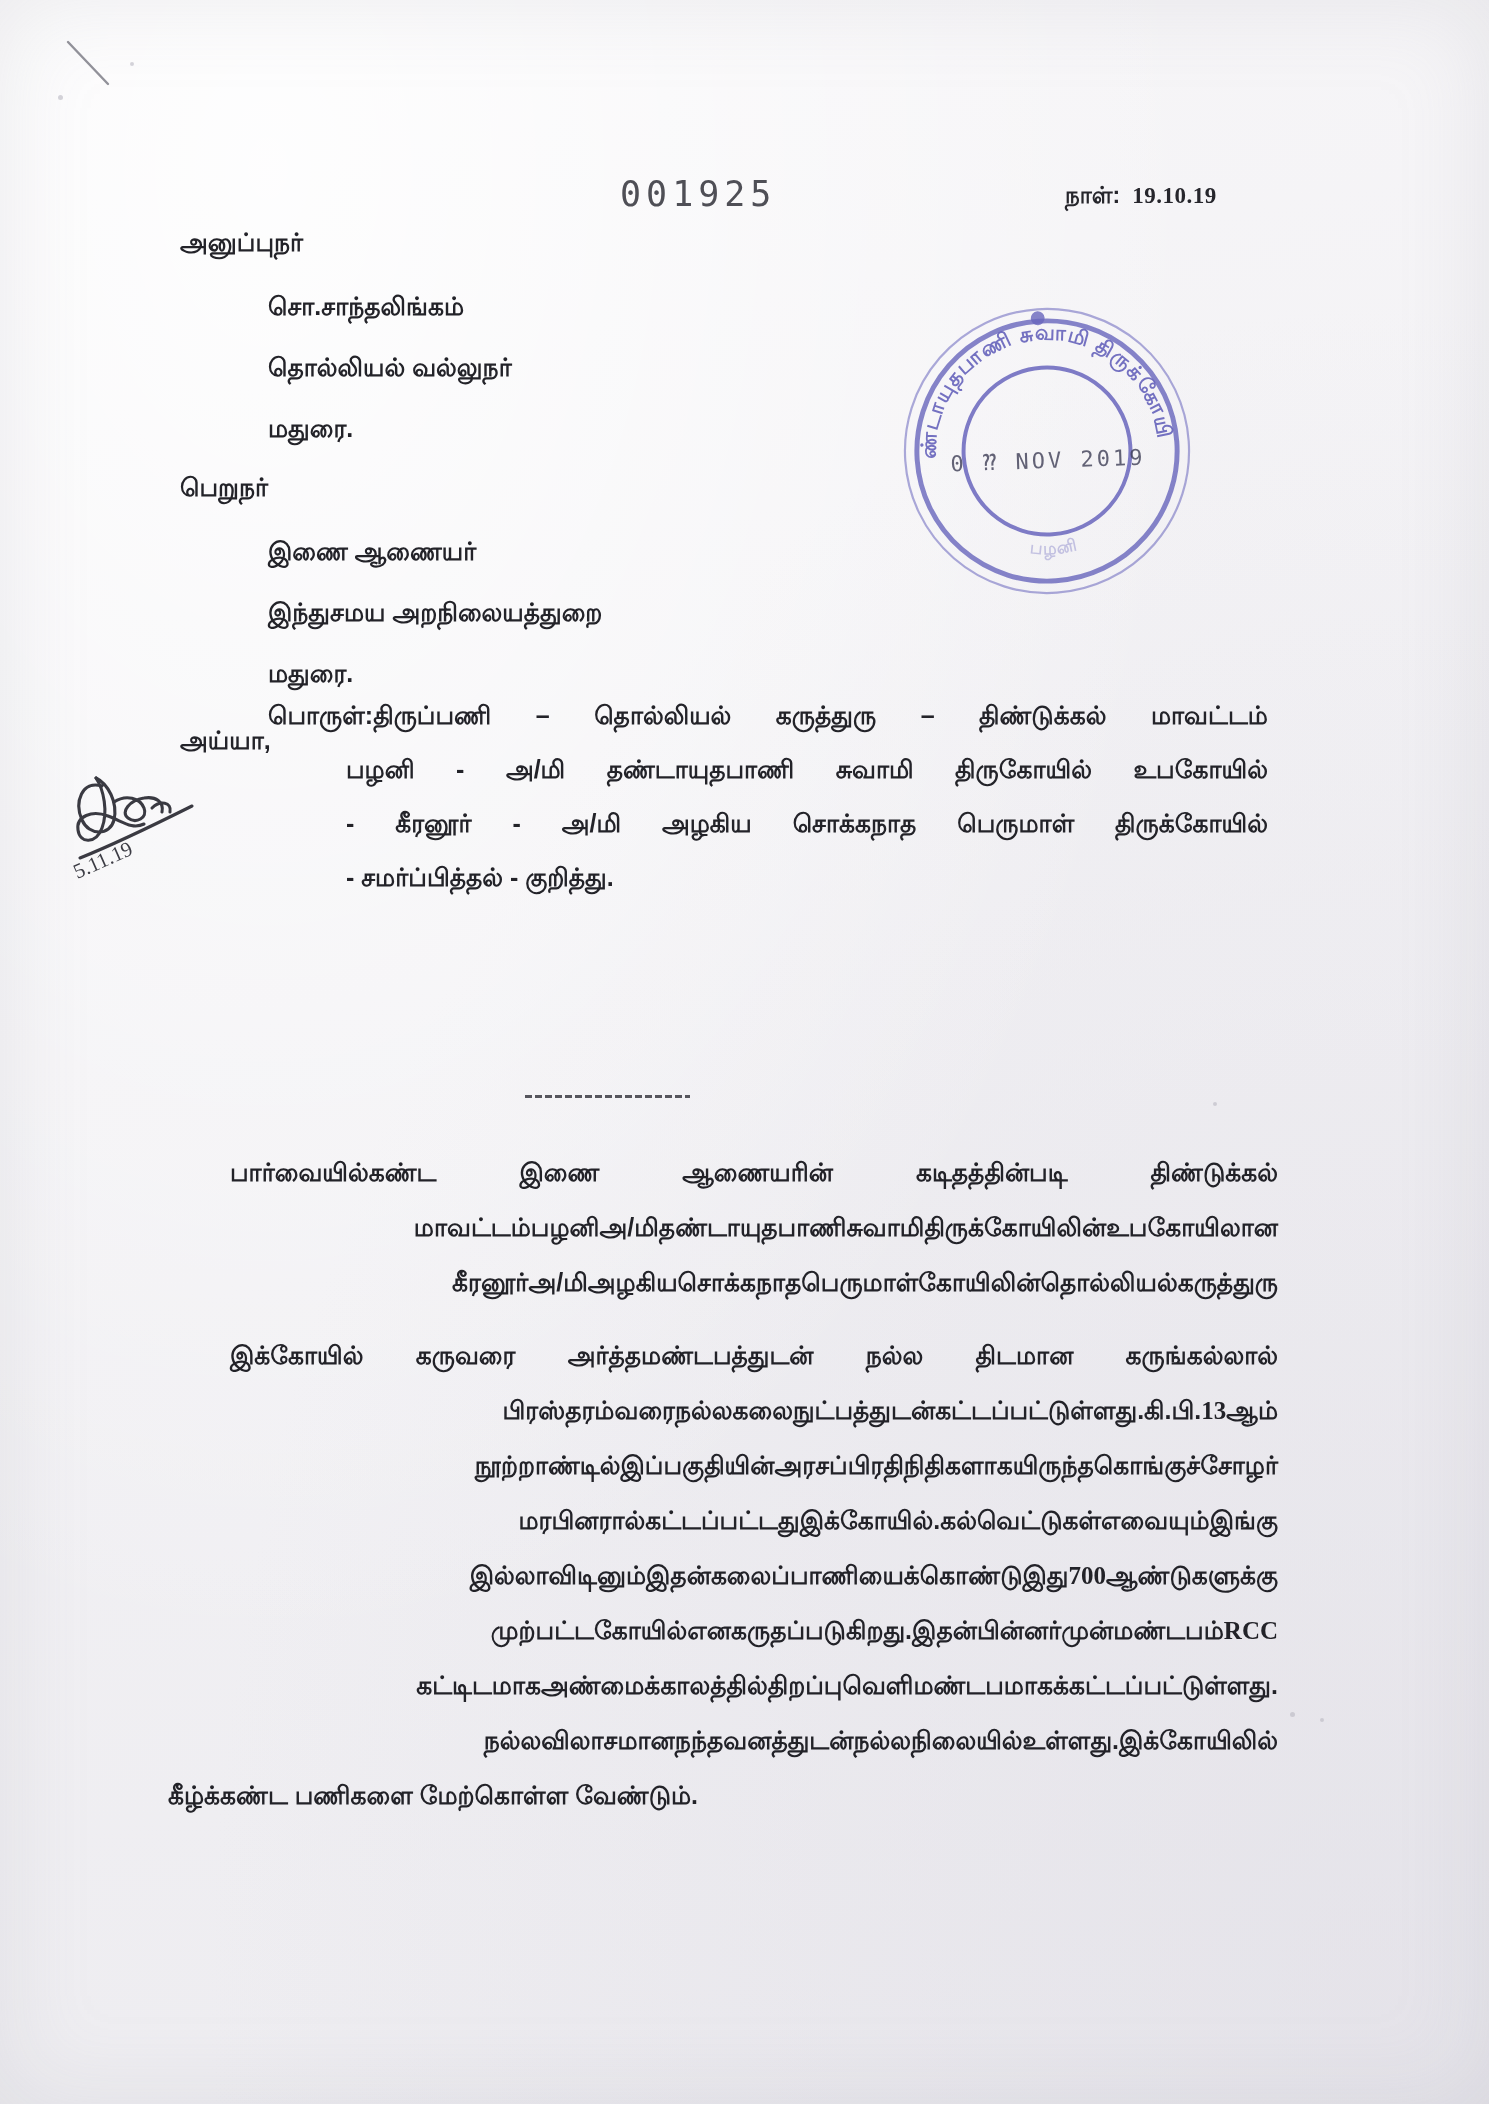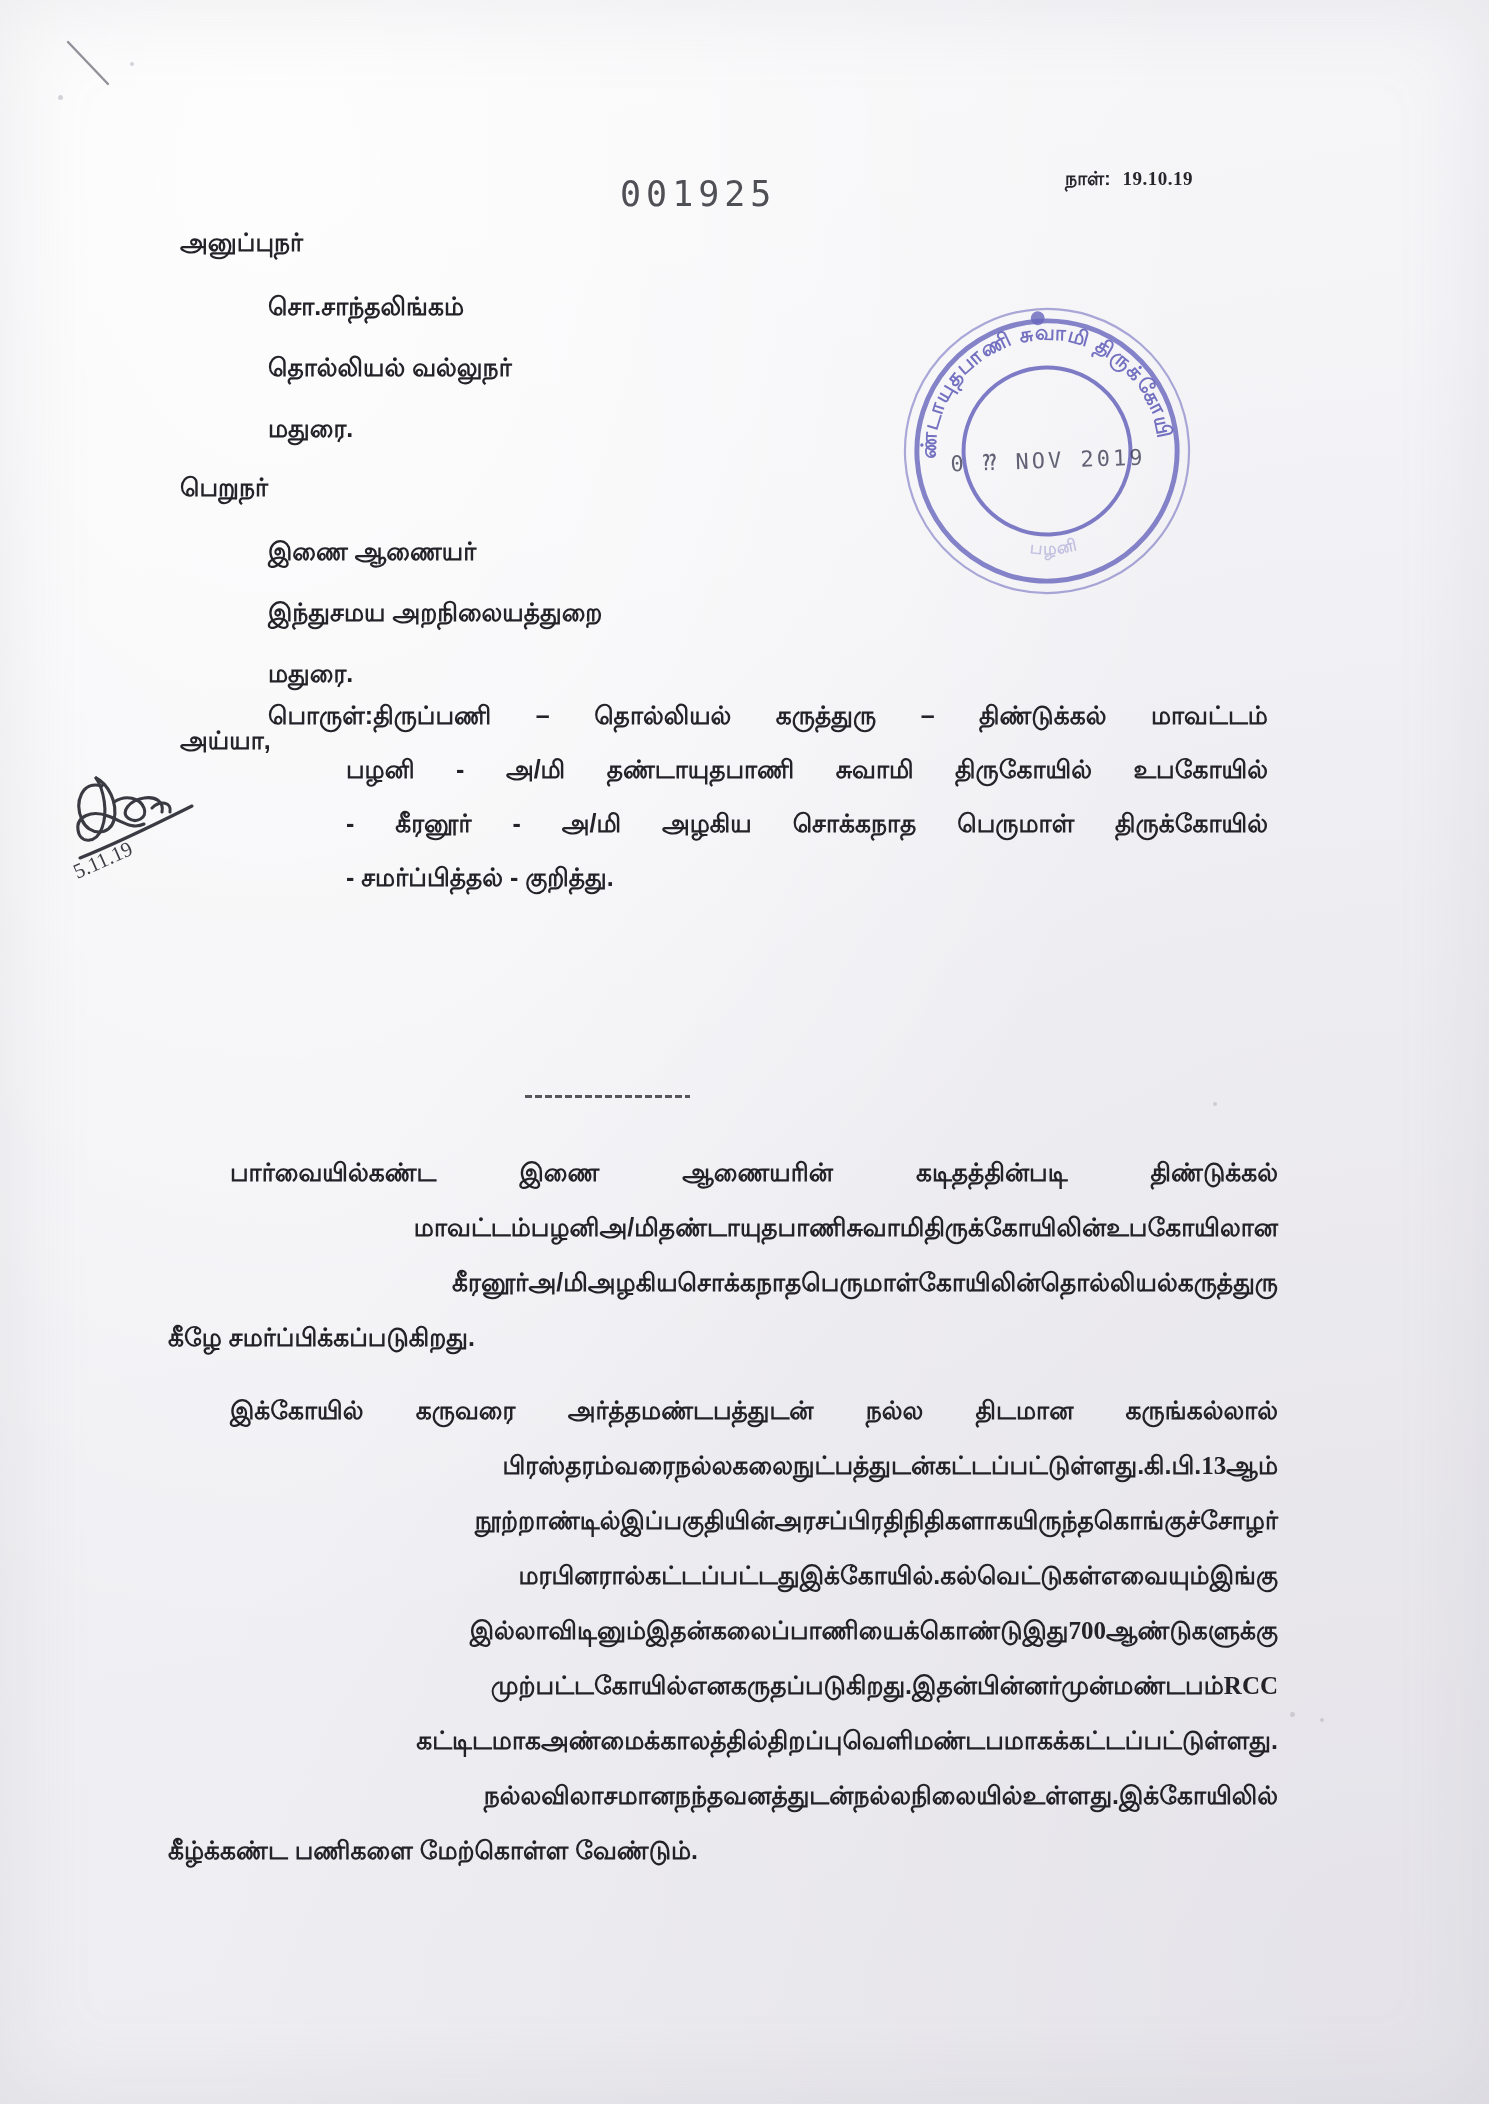--- a/index.html
+++ b/index.html
@@ -41,22 +41,22 @@
     top: 174px;
     font-family: "DejaVu Sans Mono", "Liberation Mono", monospace;
     font-size: 35px;
     letter-spacing: 5px;
     color: #34343c;
     opacity: 0.86;
   }
   .date-line {
     position: absolute;
     left: 1065px;
-    top: 168px;
-    font-size: 19px;
+    top: 182px;
+    font-size: 23px;
     font-weight: 600;
     color: #26262c;
     white-space: nowrap;
   }
   .date-line .dv {
     font-family: "Liberation Serif", "DejaVu Serif", serif;
     font-weight: 700;
     margin-left: 12px;
     letter-spacing: 0.5px;
   }
@@ -342,23 +342,20 @@
         </div>
       <div class="pline just">
           <span class="w">கீரனூர்</span>
           <span class="w">அ/மி</span>
           <span class="w">அழகிய</span>
           <span class="w">சொக்கநாதபெருமாள்</span>
           <span class="w">கோயிலின்</span>
           <span class="w">தொல்லியல்</span>
           <span class="w">கருத்துரு</span>
         </div>
-      <div class="pline">
-        <span>கீழே  சமர்ப்பிக்கப்படுகிறது.</span>
-      </div>
     </div>
 
     <div class="para">
       <div class="pline just">
         <span class="indent-box"></span>
         <span class="justify" style="flex:1;display:flex;justify-content:space-between;">
             <span class="w">இக்கோயில்</span>
             <span class="w">கருவரை</span>
             <span class="w">அர்த்தமண்டபத்துடன்</span>
             <span class="w">நல்ல</span>

